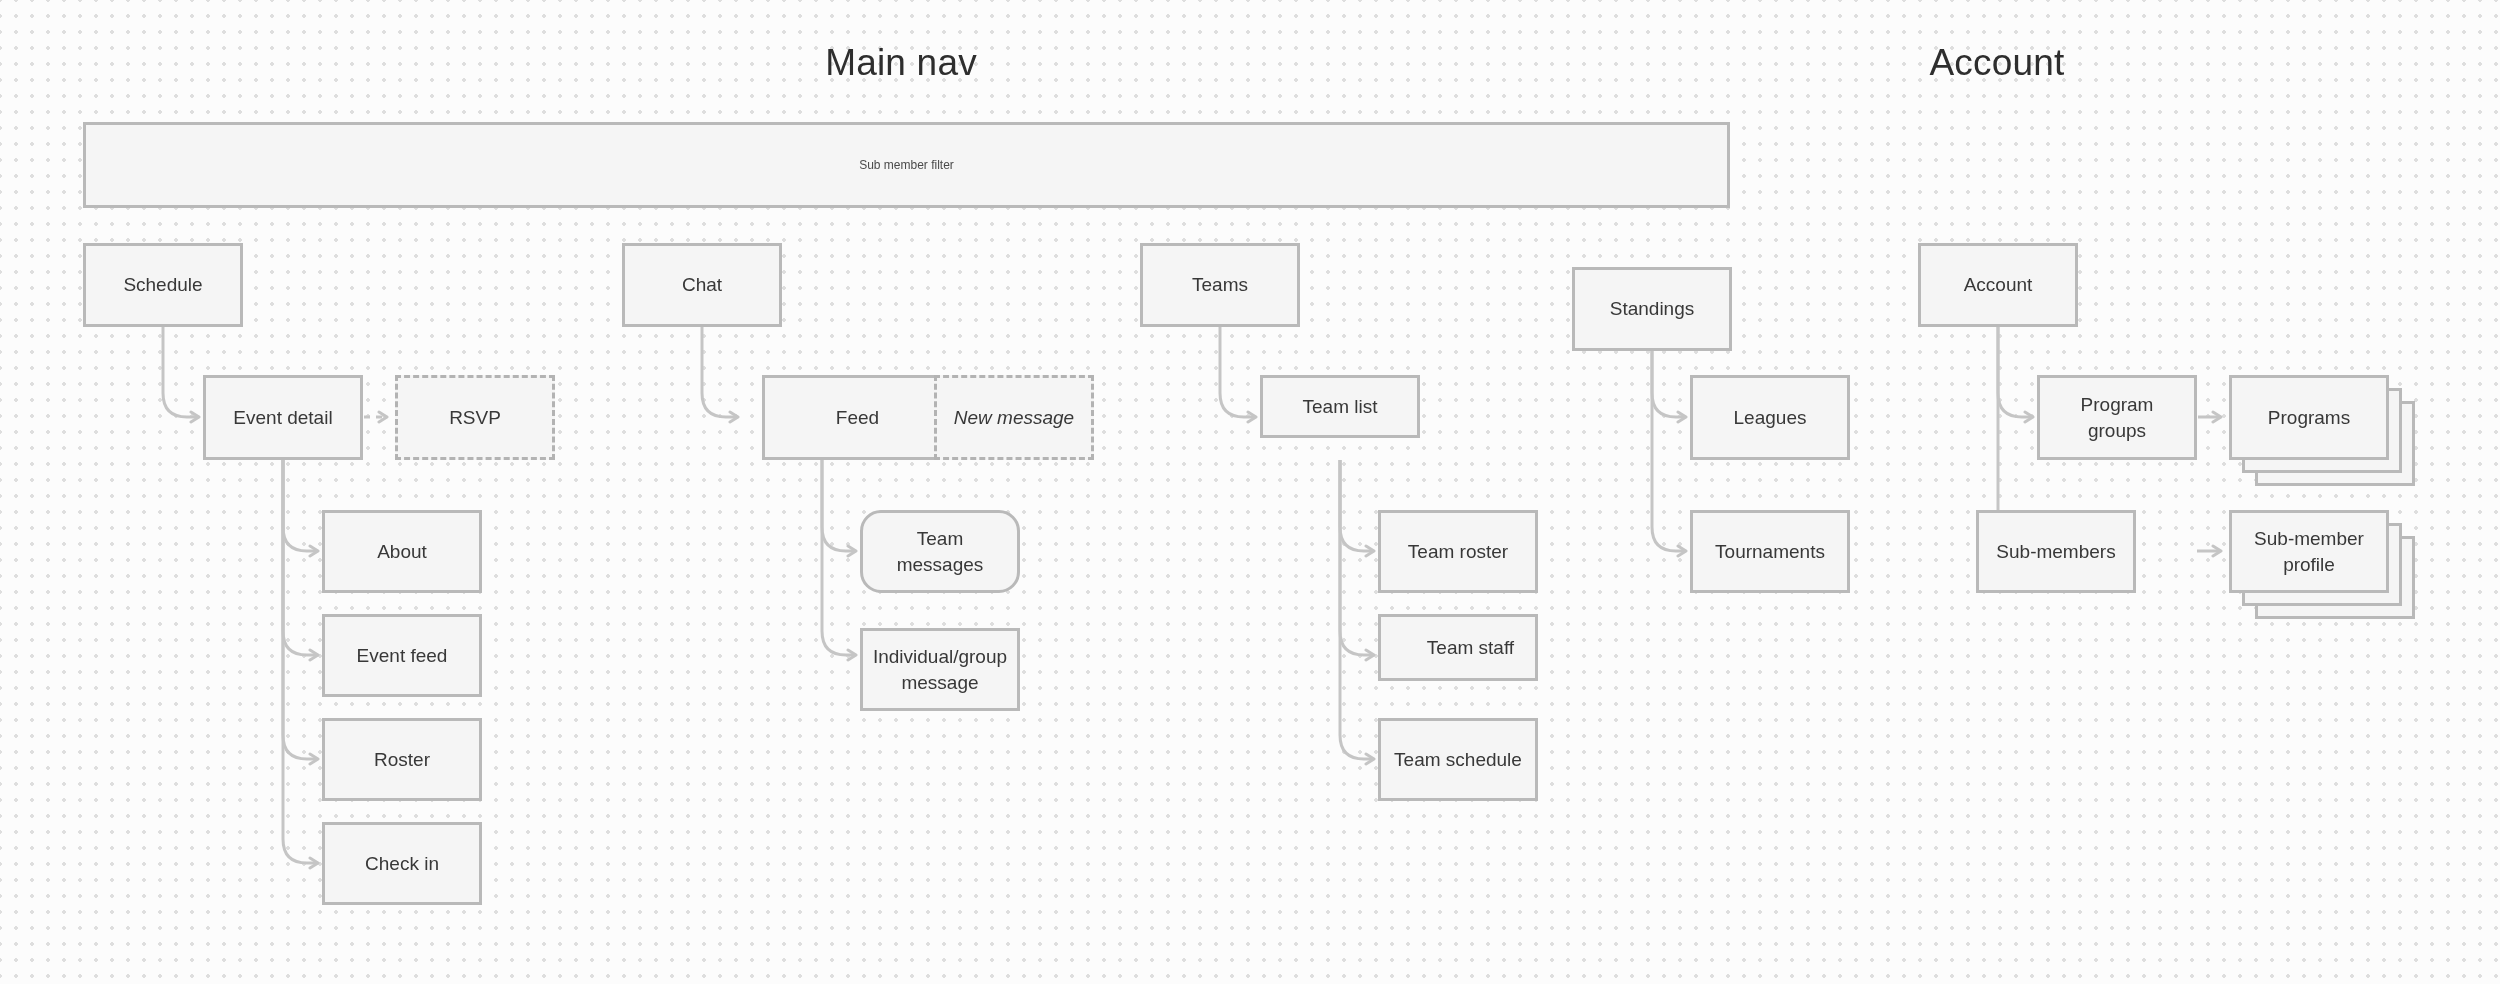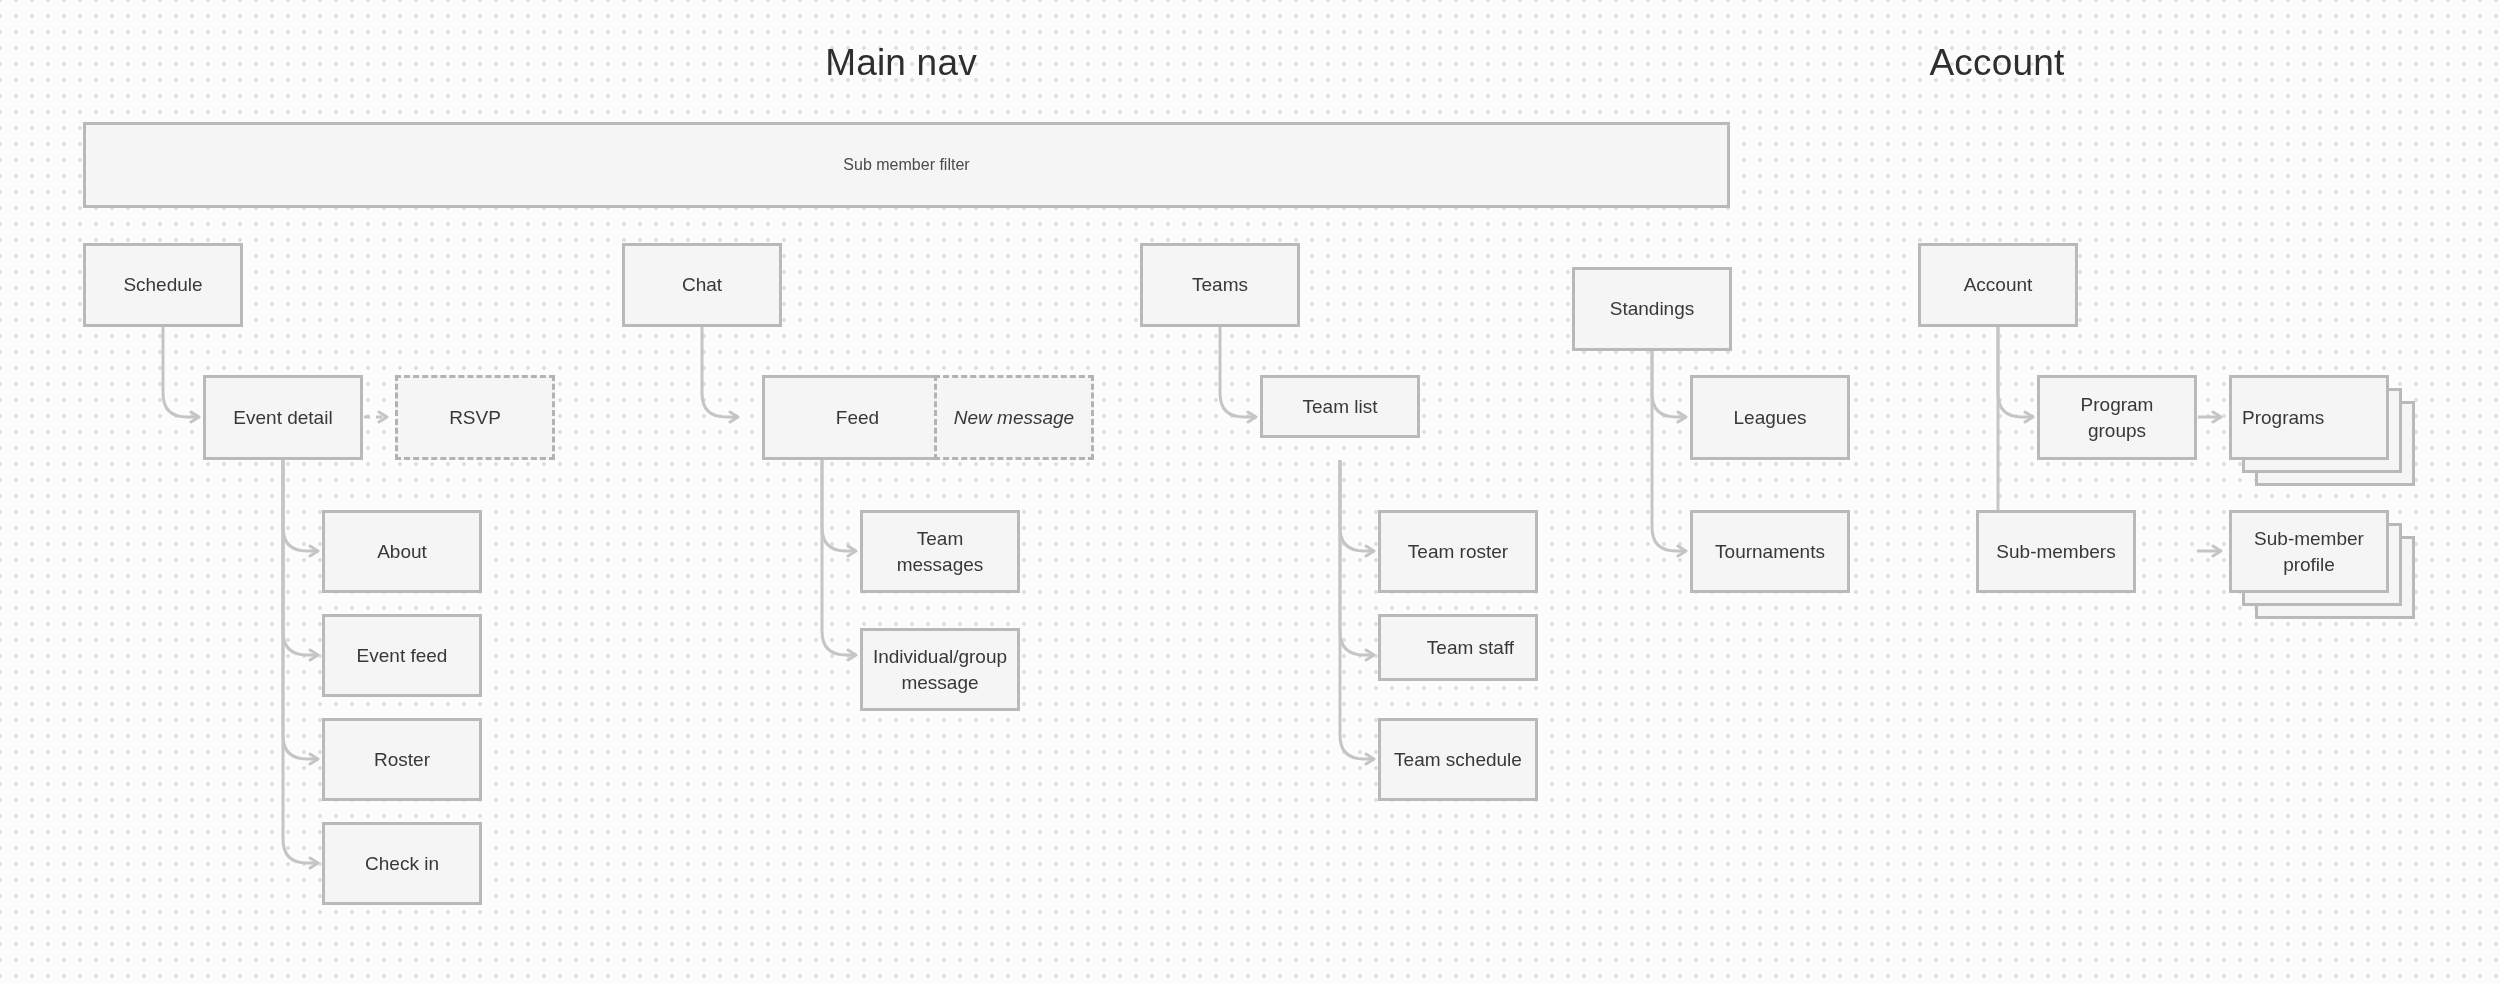--- a/index.html
+++ b/index.html
@@ -30,36 +30,36 @@
     display:flex;
     align-items:center;
     justify-content:center;
     text-align:center;
     font-size:19px;
     color:#383838;
     line-height:1.35;
     padding:6px 10px;
   }
   .node.dashed{border:3.5px dashed #b3b3b3;}
-  .node.wide{font-size:16px;color:#4a4a4a;}
+  .node.wide{font-size:12px;color:#4a4a4a;}
   .stack{border:none;background:transparent;padding:0;}
   .stack .layer{
     position:absolute;inset:0;
     box-sizing:border-box;
     background:#f5f5f5;
     border:3px solid #b9b9b9;
   }
   .stack .layer.l2{transform:translate(26px,26px);}
   .stack .layer.l1{transform:translate(13px,13px);}
   .stack .main{
     position:absolute;inset:0;
     box-sizing:border-box;
     background:#f5f5f5;
     border:3px solid #b9b9b9;
-    display:flex;align-items:center;justify-content:flex-start;
+    display:flex;align-items:center;justify-content:center;
     text-align:center;padding:14px 10px;
   }
   .connectors{position:absolute;inset:0;pointer-events:none;}
   .connectors path{stroke:#c5c5c5;stroke-width:3;fill:none;}
   .connectors path.dash{stroke-dasharray:6 6;}
 </style>
 </head>
 <body>
 
 <div class="canvas">
@@ -146,21 +146,21 @@
     <div class="layer l2"></div>
     <div class="layer l1"></div>
     <div class="main">
       <span>Programs</span>
     </div>
   </div>
 
   <div class="node" style="left:322px;top:510px;width:160px;height:83px;">
     <span>About</span>
   </div>
-  <div class="node" style="left:860px;top:510px;width:160px;height:83px;">
+  <div class="node" style="left:860px;top:510px;width:160px;height:83px;border-radius:21px;">
     <span>Team messages</span>
   </div>
   <div class="node" style="left:1378px;top:510px;width:160px;height:83px;">
     <span>Team roster</span>
   </div>
   <div class="node" style="left:1690px;top:510px;width:160px;height:83px;">
     <span>Tournaments</span>
   </div>
   <div class="node" style="left:1952px;top:510px;width:160px;height:83px;margin-left:24px;">
     <span>Sub-members</span>

